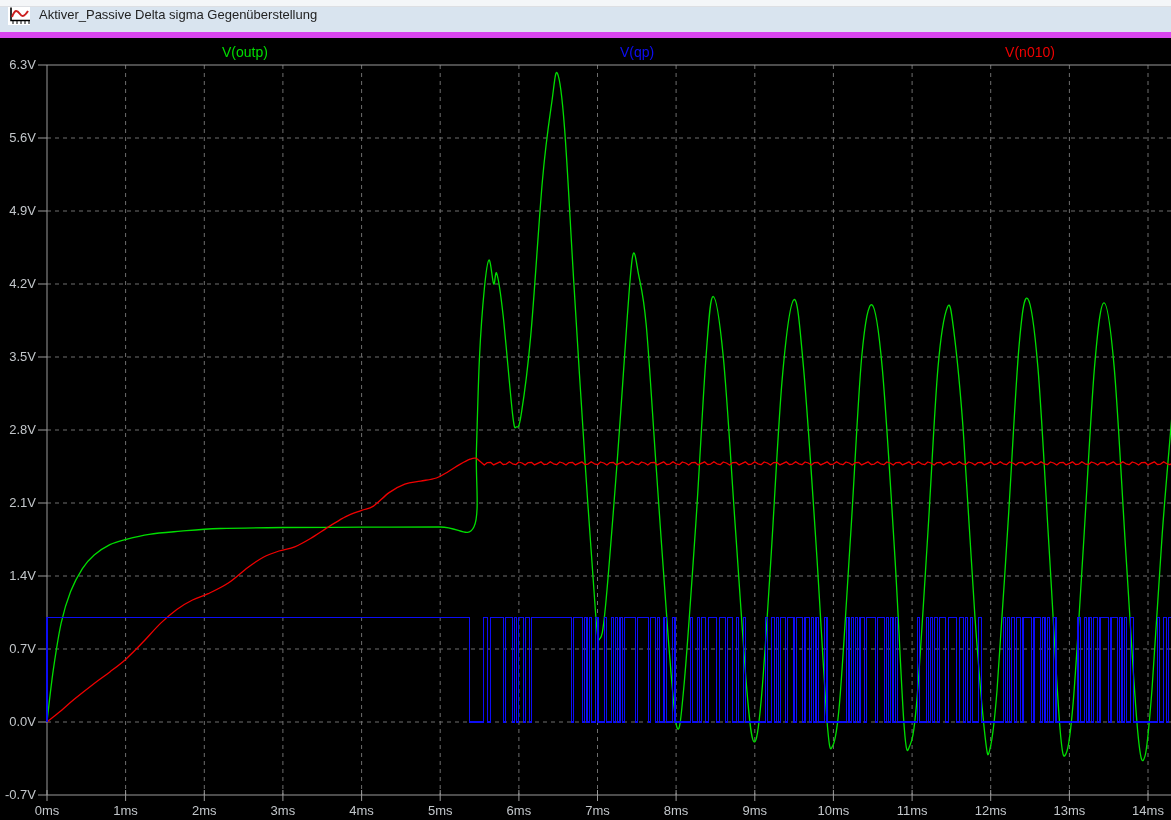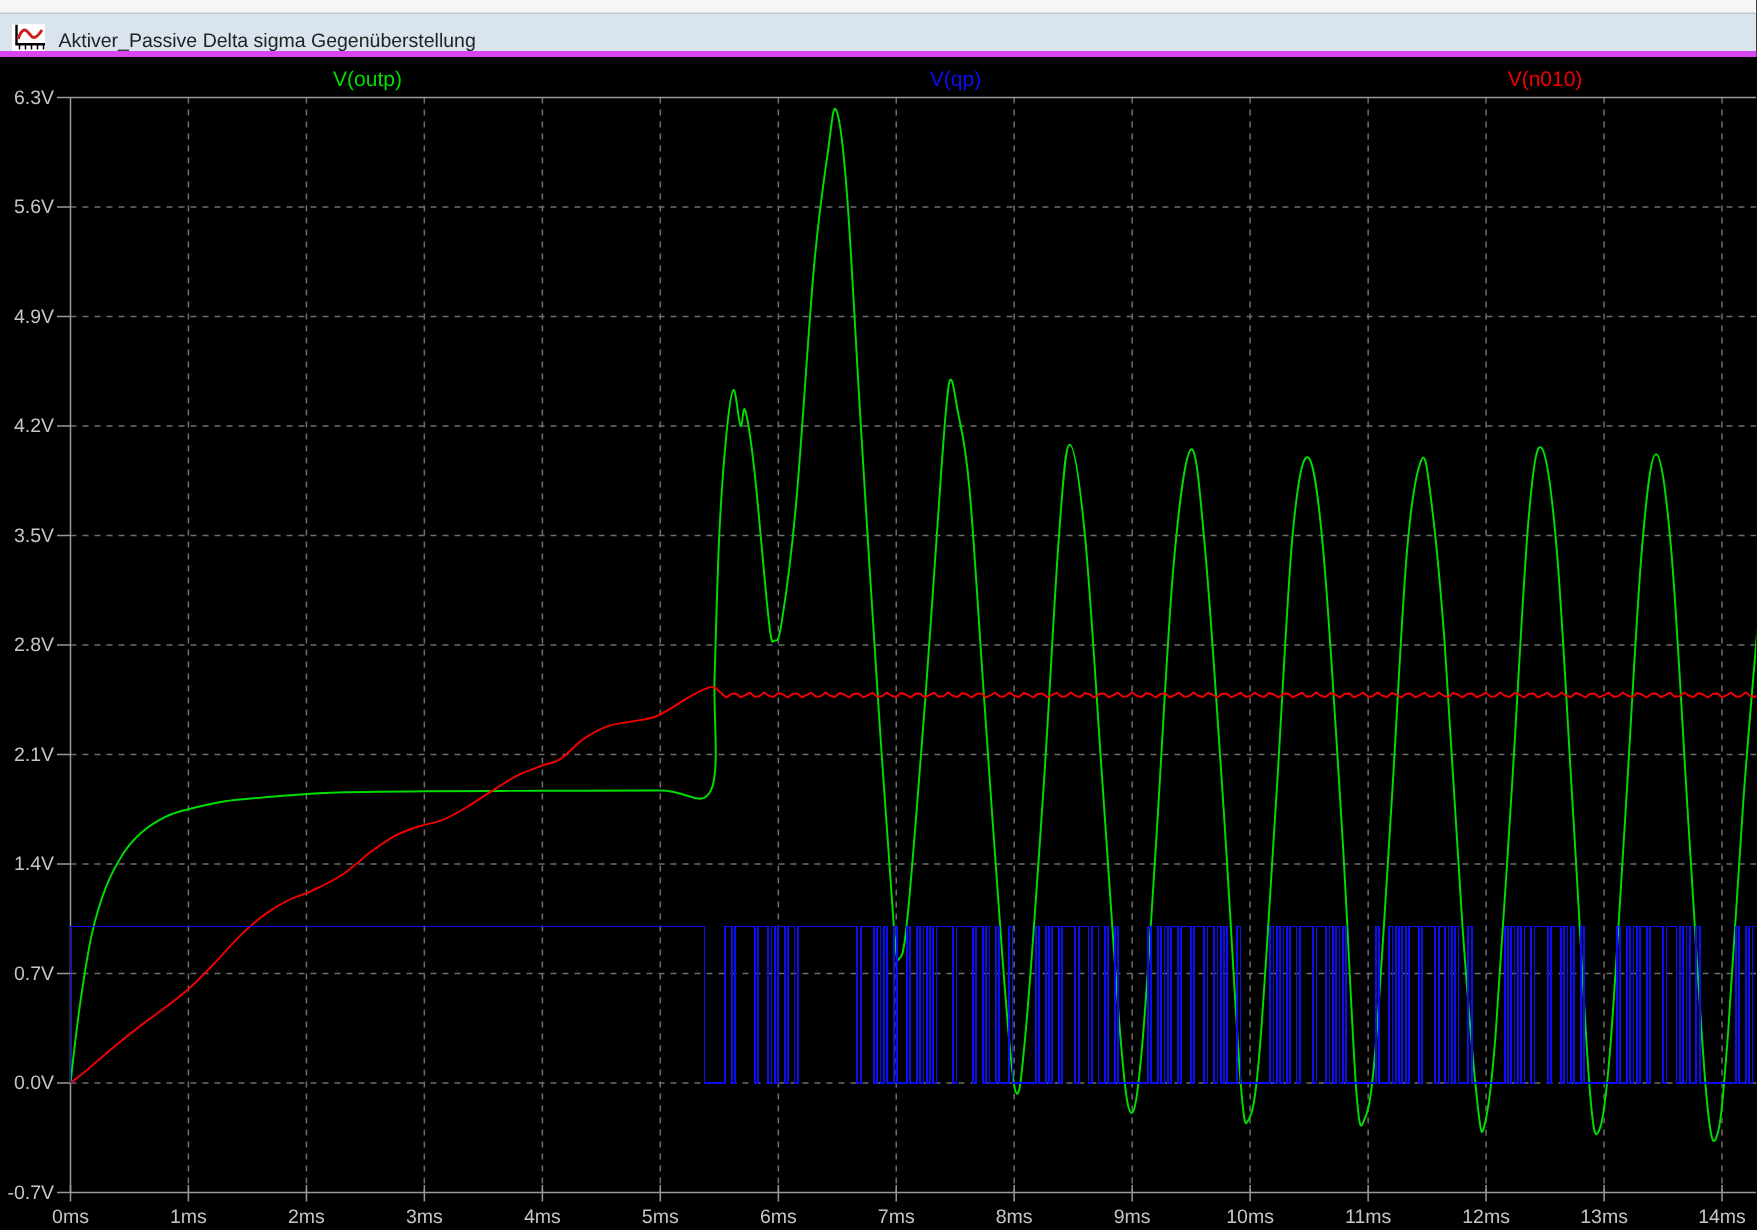--- a/index.html
+++ b/index.html
@@ -1,20 +1,20 @@
 <!DOCTYPE html>
 <html><head>
 <meta charset="utf-8">
 <style>
   html,body{margin:0;padding:0;background:#000;}
   body{width:1171px;height:820px;overflow:hidden;font-family:"Liberation Sans",sans-serif;}
   .window{width:1171px;height:820px;display:flex;flex-direction:column;}
   .top-strip{height:11px;background:#f4f6f8;border-bottom:1px solid #dddfe3;}
-  .title-bar{height:25px;background:#d9e4ef;border-bottom:4px solid #d946ef;
-             display:flex;align-items:flex-end;padding-left:8px;gap:9px;flex:none;}
+  .title-bar{height:25px;background:#d9e4ef;border-bottom:6px solid #d946ef;
+             display:flex;align-items:flex-start;padding-left:8px;gap:9px;flex:none;}
   .title-bar .app-icon{width:22px;height:18px;flex:none;display:flex;}
   .title-bar .win-title{font-size:13px;color:#222;white-space:nowrap;}
   .plot-pane{flex:1;background:#000;position:relative;}
   svg{display:block;}
   text{font-family:"Liberation Sans",sans-serif;}
 </style>
 </head>
 <body>
 
 <div class="window">

